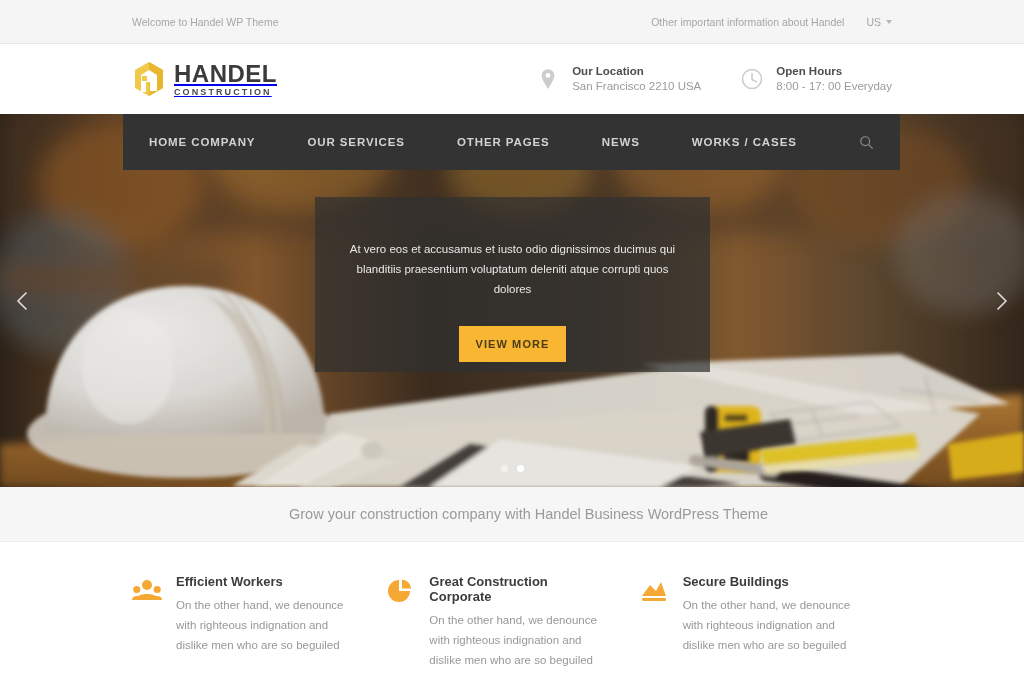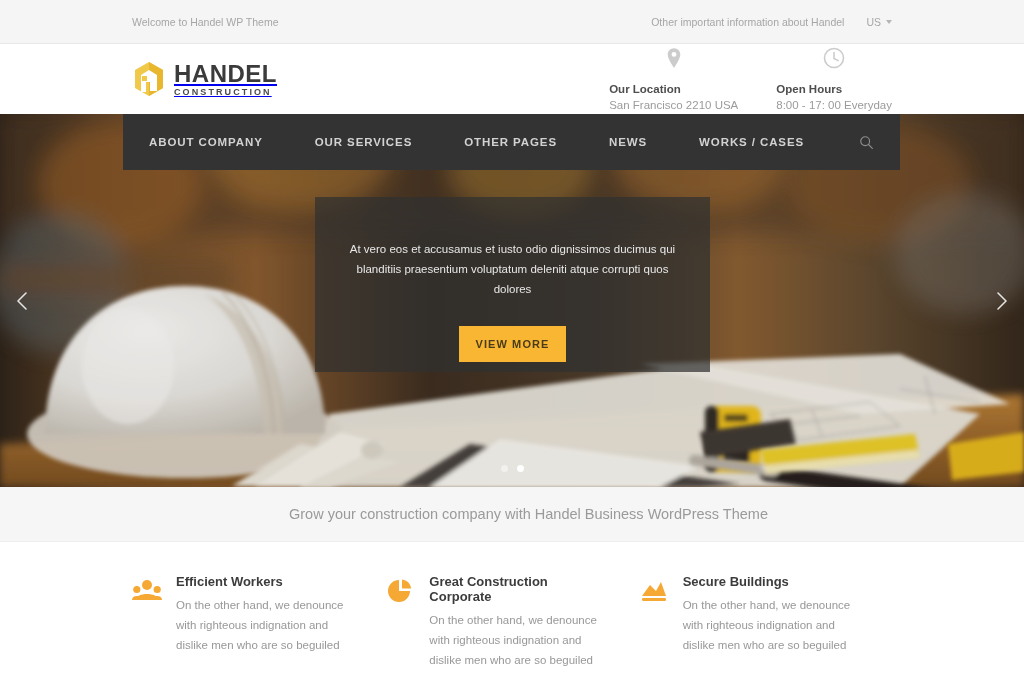--- a/index.html
+++ b/index.html
@@ -59,21 +59,21 @@
     font-size: 9px; font-weight: bold; color: #4a4a4a;
     letter-spacing: 2.1px; display: block; margin-top: 2px;
   }
 
   .contacts {
     margin-left: auto;
     display: flex;
     align-items: center;
     gap: 38px;
   }
-  .contact { display: flex; align-items: center; gap: 11px; flex-direction: column; }
+  .contact { display: flex; align-items: center; gap: 11px; }
   .contact-ico {
     width: 26px; height: 26px; flex: 0 0 auto;
     color: #c9c9c9;
   }
   .contact-lines { line-height: 1.33; }
   .contact-title {
     display: block; font-size: 11.5px; font-weight: bold; color: #4e4e4e;
   }
   .contact-sub {
     display: block; font-size: 11.5px; color: #9b9b9b;
@@ -282,21 +282,21 @@
         <span class="contact-title">Open Hours</span>
         <span class="contact-sub">8:00 - 17: 00 Everyday</span>
       </span>
     </div>
 
   </div>
 </div>
 
 <div class="navwrap">
   <nav class="nav">
-    <div class="nav-item">ABOUT COMPANY</div>
+    <div class="nav-item">HOME COMPANY</div>
     <div class="nav-item">OUR SERVICES</div>
     <div class="nav-item">OTHER PAGES</div>
     <div class="nav-item">NEWS</div>
     <div class="nav-item">WORKS / CASES</div>
     <div class="nav-search">
       <svg viewBox="0 0 18 18" width="15" height="15" fill="none">
         <circle cx="7.4" cy="7.4" r="5.3" stroke="currentColor" stroke-width="1.4"></circle>
         <path d="M11.4 11.4 L16 16" stroke="currentColor" stroke-width="1.4" stroke-linecap="round"></path>
       </svg>
     </div>

